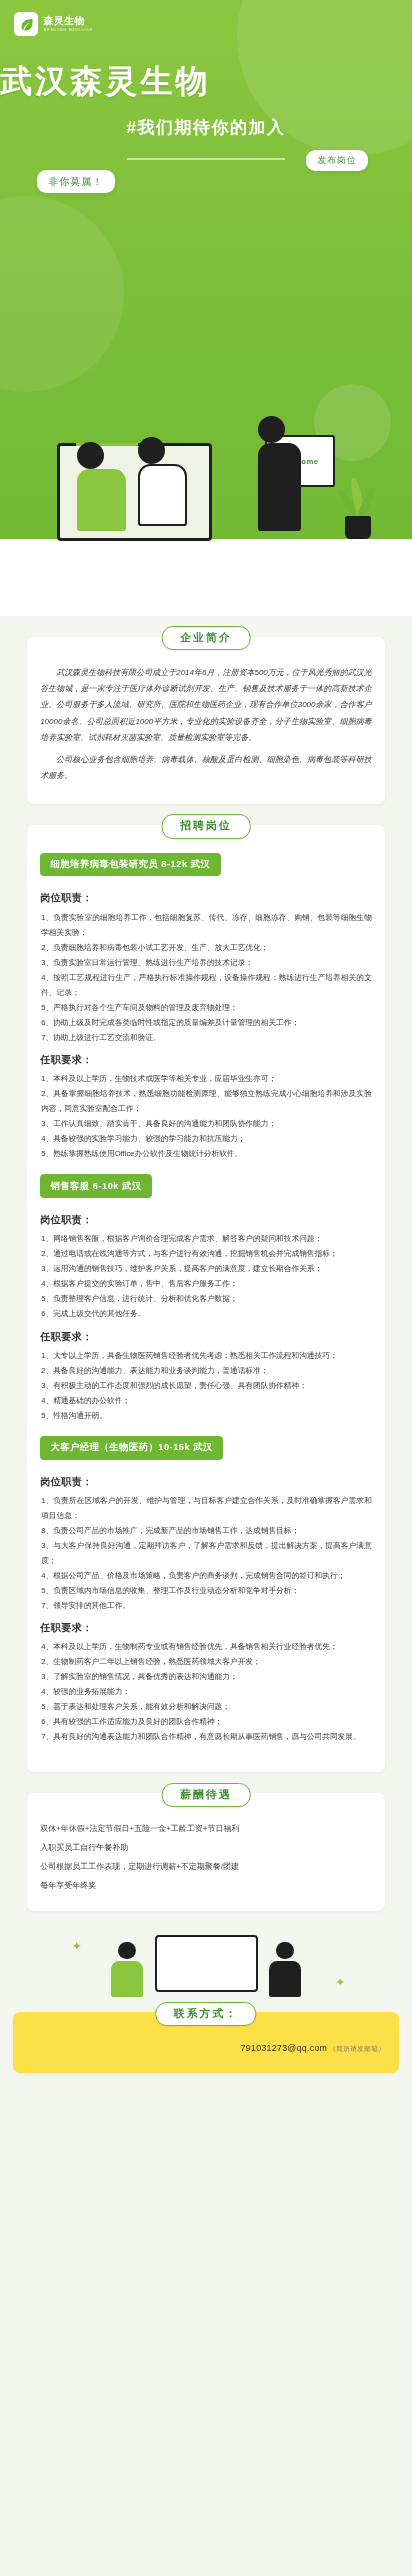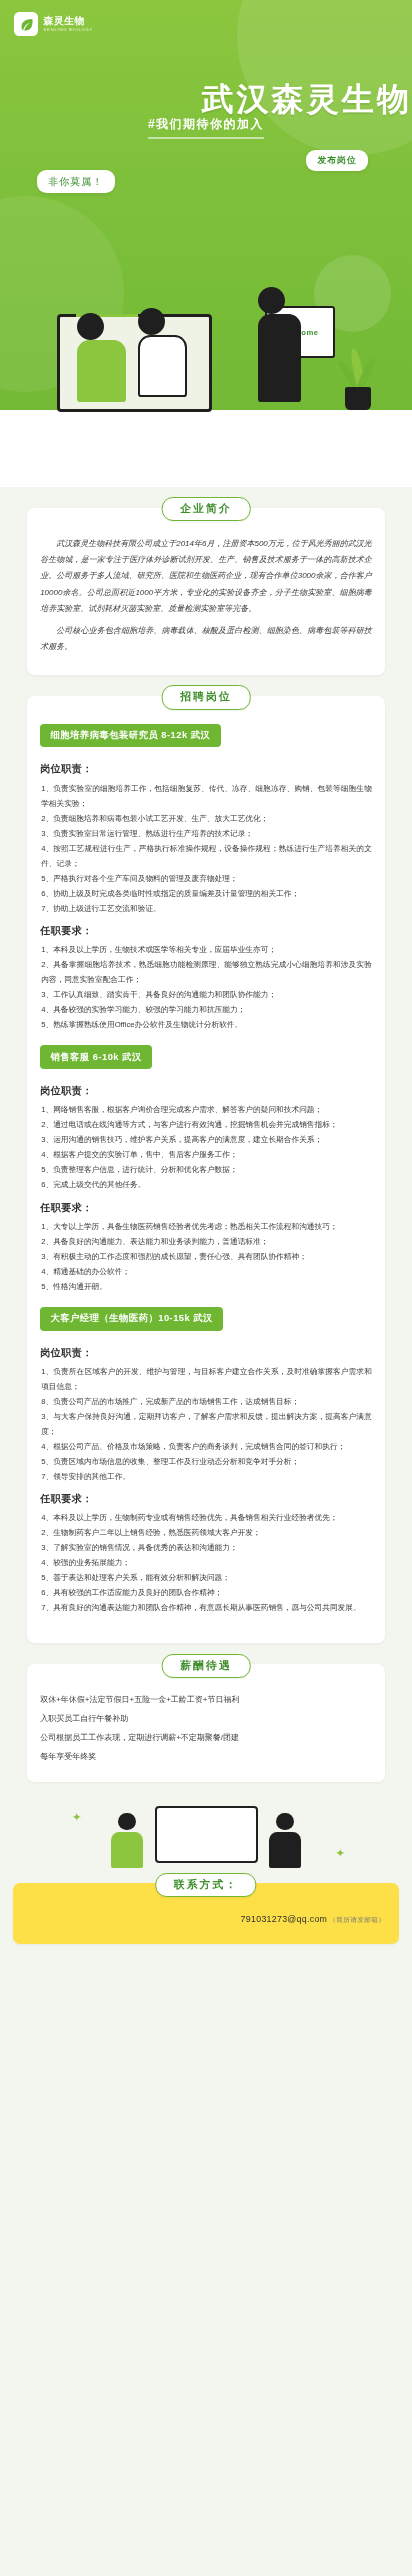--- a/index.html
+++ b/index.html
@@ -15,21 +15,21 @@
     width:412px;
     min-height:4012px;
     background:#f3f5ef;
     overflow:hidden;
   }
 
   
   .hero {
     position:relative;
     width:412px;
-    height:487px;
+    height:616px;
     background:linear-gradient(180deg,#8cc63f 0%, #7cbf3a 45%, #6fb733 100%);
     overflow:hidden;
   }
   .hero-deco1{
     position:absolute;right:-62px;top:-82px;width:237px;height:237px;
     border-radius:50%;background:rgba(255,255,255,0.10);
   }
   .hero-deco2{
     position:absolute;left:-72px;top:196px;width:196px;height:196px;
     border-radius:50%;background:rgba(255,255,255,0.08);
@@ -44,44 +44,44 @@
   .logo-mark{
     width:24px;height:24px;border-radius:5.2px;background:#ffffff;
     display:flex;align-items:center;justify-content:center;
   }
   .logo-mark svg{display:block;}
   .logo-text{line-height:1.05;}
   .logo-cn{color:#ffffff;font-size:9.8px;font-weight:bold;letter-spacing:0.5px;}
   .logo-en{color:rgba(255,255,255,0.85);font-size:4.1px;letter-spacing:0.8px;margin-top:1.5px;}
 
   .hero-title{
-    position:absolute;left:0;right:0;top:78px;text-align:right;
+    position:absolute;left:0;right:0;top:60px;text-align:left;
     color:#ffffff;font-size:32px;font-weight:bold;letter-spacing:3.1px;
     font-family:"Liberation Sans", sans-serif;
     text-shadow:0 1.5px 0 rgba(0,0,0,0.07);
   }
   .hero-sub{
     position:absolute;left:0;right:0;top:116px;text-align:center;
   }
   .hero-sub span{
-    display:inline-block;color:#ffffff;font-size:12px;font-weight:bold;
+    display:inline-block;color:#ffffff;font-size:17px;font-weight:bold;
     letter-spacing:1.5px;border-bottom:2.1px solid rgba(255,255,255,0.55);
-    padding-bottom:4px;
+    padding-bottom:19px;
   }
 
   .tag-left{
     position:absolute;left:37px;top:170px;
     background:#ffffff;color:#3b8f2f;font-size:10px;font-weight:normal;
     padding:4.6px 11.3px;border-radius:9.3px;letter-spacing:1px;
     box-shadow:0 1.5px 4.1px rgba(0,0,0,0.08);
     text-align:right;
   }
   .tag-right{
     position:absolute;right:44px;top:150px;
-    background:#ffffff;color:#3b8f2f;font-size:8.8px;font-weight:bold;
+    background:#ffffff;color:#3b8f2f;font-size:8.8px;font-weight:normal;
     padding:4.6px 11.3px;border-radius:9.3px;letter-spacing:1px;
     box-shadow:0 1.5px 4.1px rgba(0,0,0,0.08);
   }
 
   
   .illu{position:absolute;left:0;right:0;bottom:0;height:289px;}
   .ground{
     position:absolute;left:0;right:0;bottom:0;height:77px;background:#ffffff;
     border-top-left-radius:0;border-top-right-radius:0;
   }

